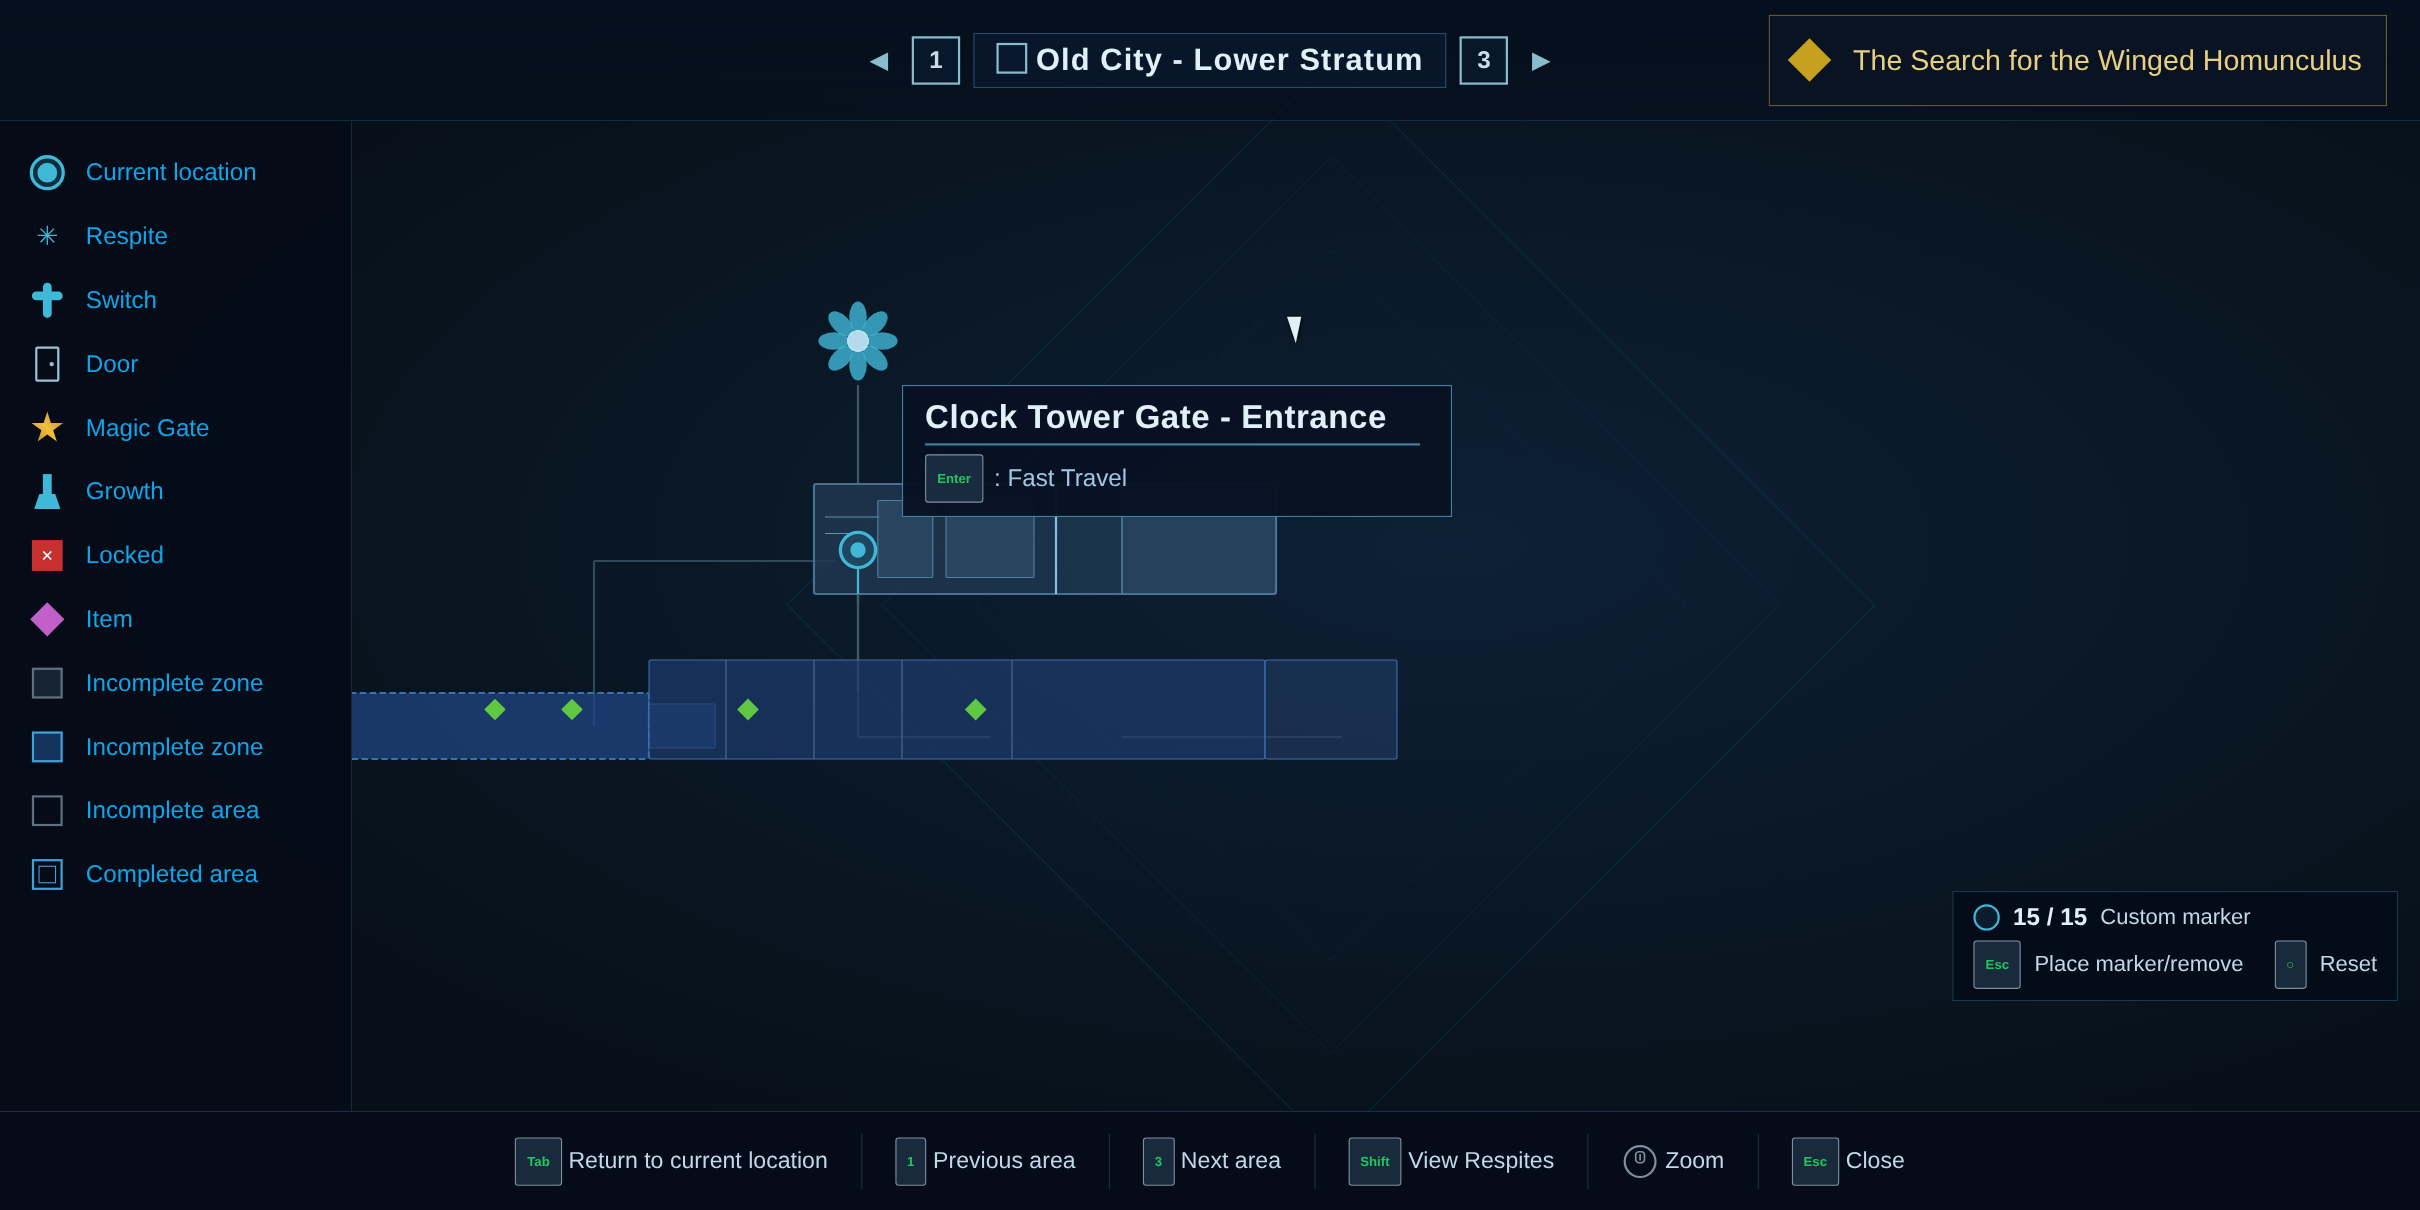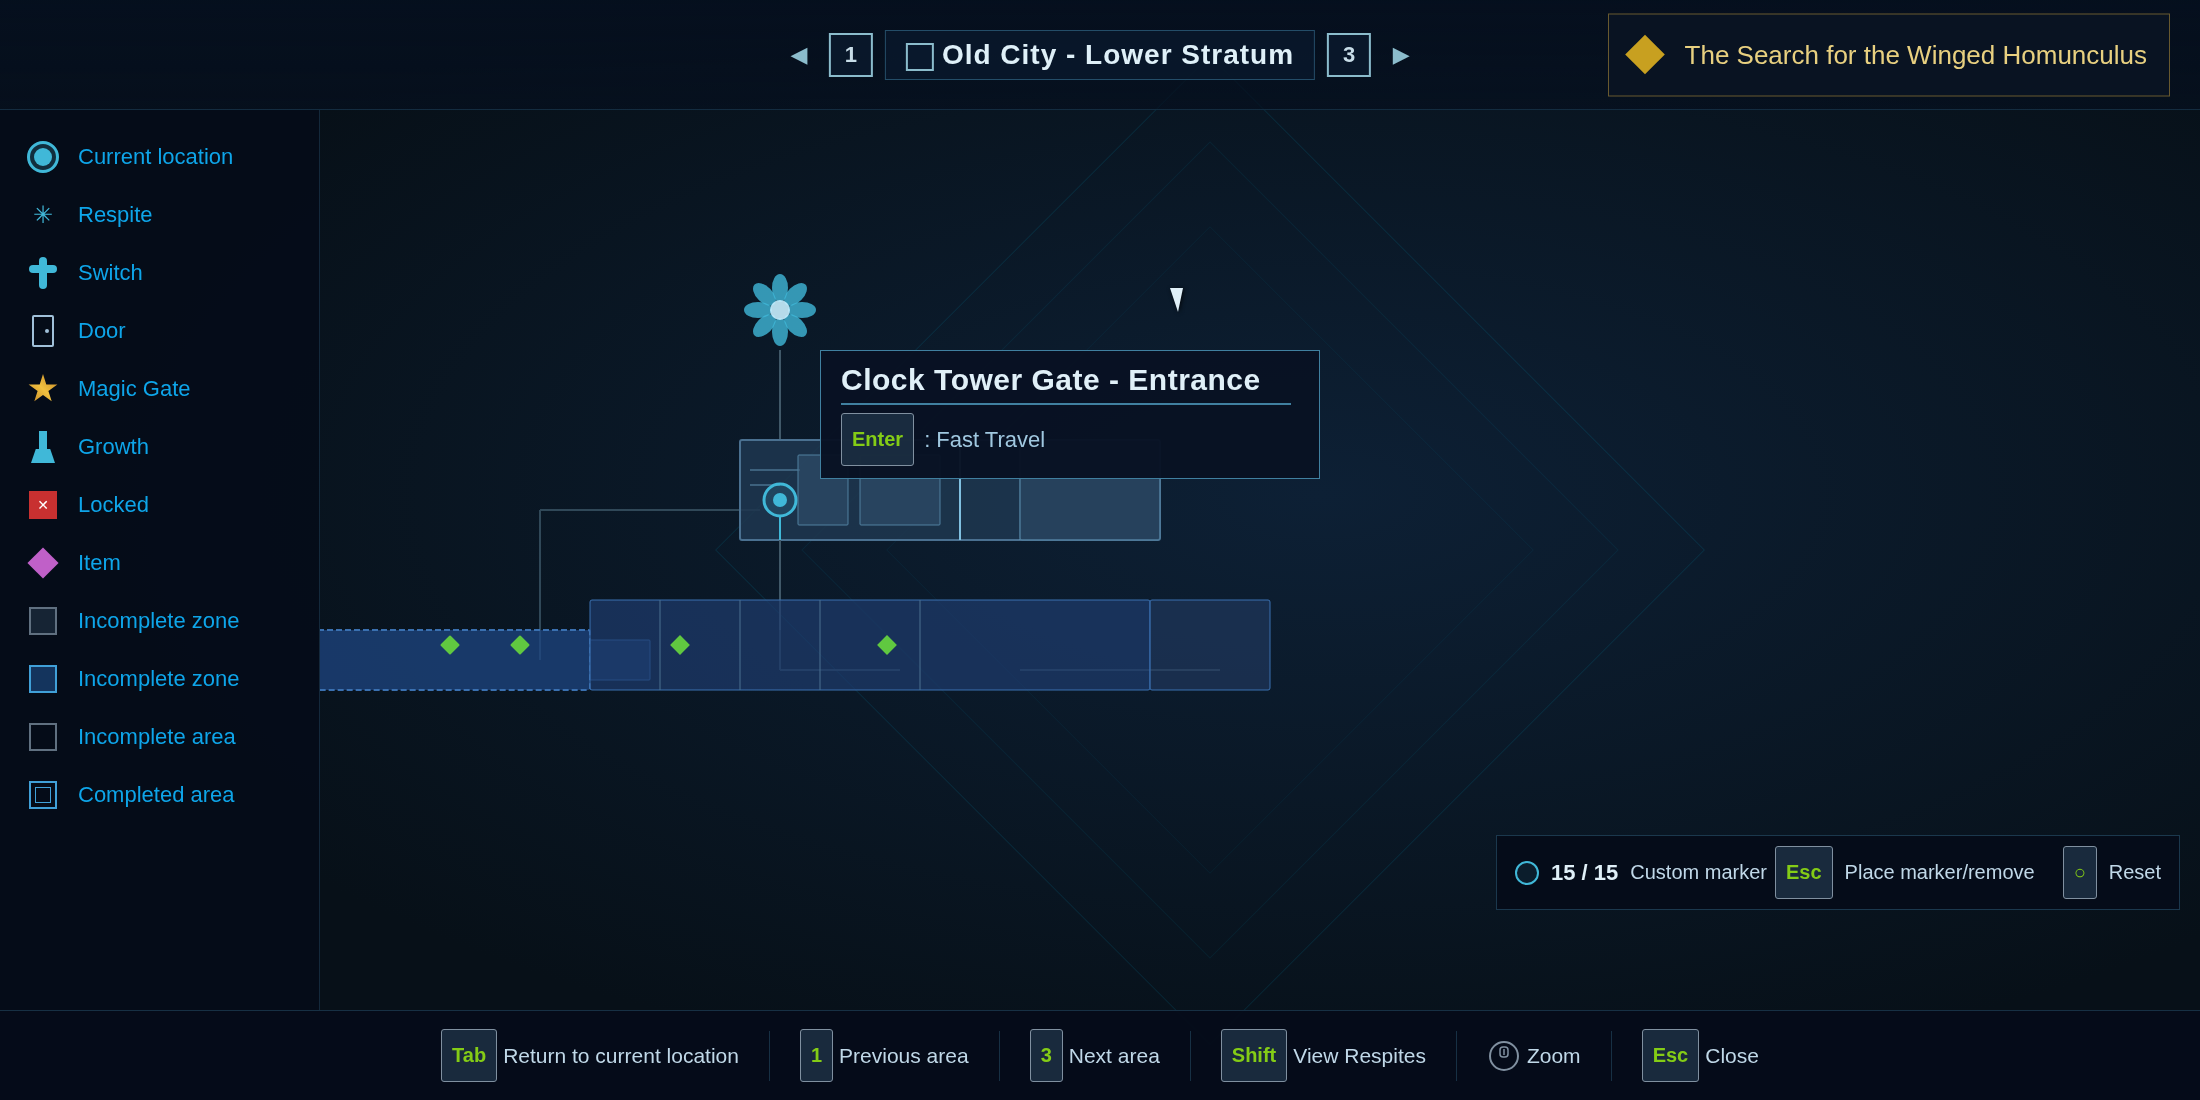--- a/index.html
+++ b/index.html
@@ -85,21 +85,21 @@
       display: flex;
       align-items: center;
       justify-content: center;
       font-size: 22px;
       font-weight: bold;
       color: #c8dde8;
     }
 
     .area-name-box {
       display: flex;
-      align-items: flex-end;
+      align-items: flex-start;
       gap: 8px;
       padding: 8px 20px;
       border: 1px solid rgba(80,160,200,0.4);
       background: rgba(10,25,45,0.7);
     }
 
     .area-icon {
       width: 28px;
       height: 28px;
       border: 2px solid #8bbccc;
@@ -391,22 +391,22 @@
       color: #a0c8e0;
     }
 
     .key-badge {
       display: inline-flex;
       align-items: center;
       justify-content: center;
       padding: 14px 10px;
       border: 1px solid #8090a0;
       background: rgba(30,50,70,0.8);
-      font-size: 20px;
-      color: #84cc16;
+      font-size: 12px;
+      color: #22c55e;
       border-radius: 3px;
       font-weight: 600;
     }
 
     
     .bottom-bar {
       position: absolute;
       bottom: 0;
       left: 0;
       right: 0;
@@ -430,21 +430,21 @@
 
     
     .custom-marker-panel {
       position: absolute;
       right: 20px;
       bottom: 100px;
       background: rgba(5,12,25,0.92);
       border: 1px solid rgba(80,160,200,0.3);
       padding: 10px 18px;
       display: flex;
-      flex-direction: row;
+      flex-direction: column;
       gap: 8px;
       min-width: 280px;
       z-index: 10;
     }
 
     .marker-row {
       display: flex;
       align-items: center;
       gap: 12px;
       font-size: 20px;

